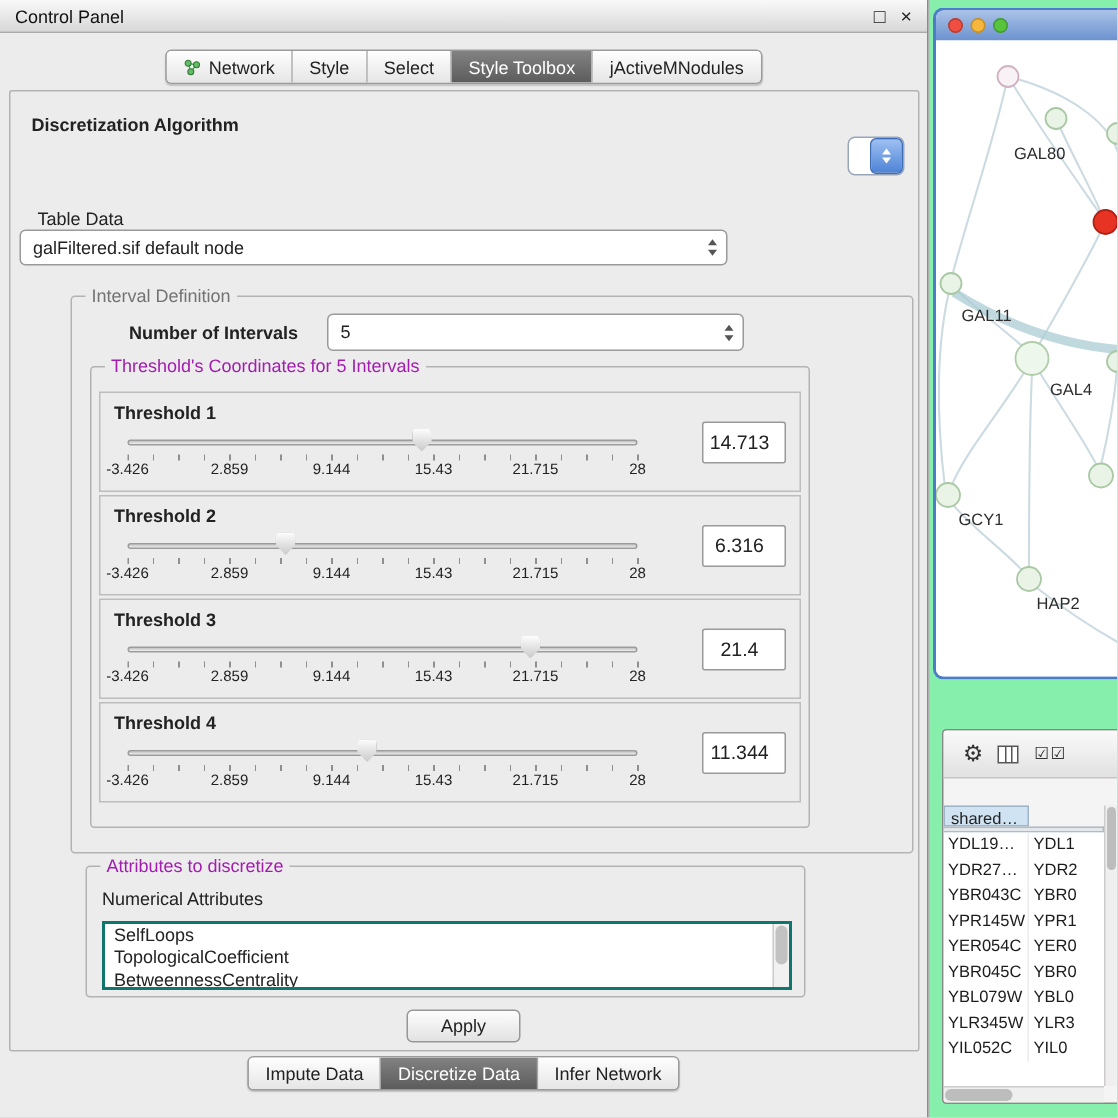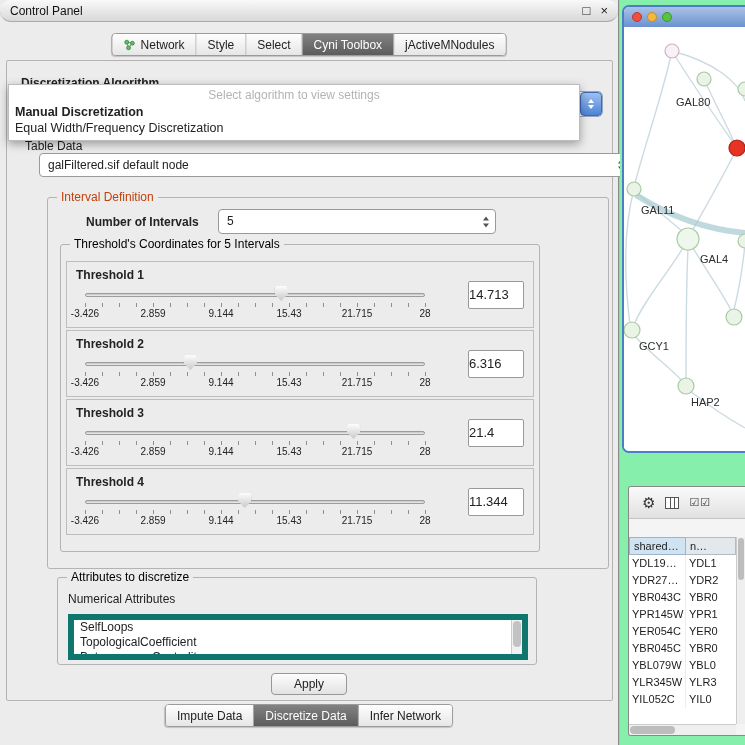--- a/index.html
+++ b/index.html
@@ -1,21 +1,21 @@
 <!DOCTYPE html>
 <html><head>
 <meta charset="utf-8">
 <style>
   *{box-sizing:border-box;margin:0;padding:0;}
   html,body{width:745px;height:745px;}
   body{font-family:"Liberation Sans",sans-serif;background:#bfbfbf;position:relative;overflow:hidden;font-size:12px;color:#222;}
 
   
   .cp{position:absolute;left:0;top:0;width:619px;height:745px;background:#ececec;border-right:1px solid #8a8a8a;}
-  .titlebar{height:22px;background:linear-gradient(#f9f9f9,#d8d8d8);border-bottom:1px solid #aaa;display:flex;align-items:center;padding:0 10px;border-radius:11px;}
+  .titlebar{height:22px;background:linear-gradient(#f9f9f9,#d8d8d8);border-bottom:1px solid #aaa;display:flex;align-items:center;padding:0 10px;}
   .titlebar .t{font-size:12px;color:#111;}
   .win-ctrls{margin-left:auto;display:flex;gap:10px;font-size:13px;color:#222;}
   .win-ctrls span{cursor:default;}
 
   .tabbar{position:absolute;top:33px;left:50%;transform:translateX(-50%);display:flex;border:1px solid #9b9b9b;border-radius:4px;overflow:hidden;background:#fff;box-shadow:0 1px 1px rgba(0,0,0,.18);white-space:nowrap;}
   .tabbar.bottom{top:704px;}
   .seg{display:flex;align-items:center;gap:5px;padding:0 11px;height:21px;font-size:12px;background:linear-gradient(#fefefe,#e6e6e6);border-right:1px solid #a5a5a5;cursor:default;}
   .seg:last-child{border-right:0;}
   .seg.sel{background:linear-gradient(#828282,#5c5c5c);color:#fff;}
   .net-ico{width:12px;height:12px;}
@@ -33,46 +33,46 @@
   
   .overlay{position:absolute;left:8px;top:84px;width:572px;background:#fff;border:1px solid #bdbdbd;box-shadow:0 3px 9px rgba(0,0,0,.35);z-index:9;padding-bottom:4px;}
   .dd-header{text-align:center;color:#b3b3b3;padding:3px 0 2px;font-size:12px;}
   .dd-item{padding:1px 6px;font-size:12.5px;cursor:default;}
   .dd-item.bold{font-weight:bold;}
 
   
   .combo{position:absolute;background:#fff;border:1px solid #9a9a9a;border-radius:4px;font-size:12px;line-height:22px;padding-left:8px;cursor:default;}
   .stepper{position:absolute;right:6px;top:50%;transform:translateY(-50%);display:flex;flex-direction:column;gap:3px;}
   .td-label{position:absolute;left:18px;top:78px;}
-  .table-combo{left:32px;top:92px;width:592px;height:24px;}
+  .table-combo{left:6px;top:92px;width:472px;height:24px;}
 
   
   .group{position:absolute;border:1px solid #b3b3b3;border-radius:3px;}
   .legend{position:absolute;top:-8px;left:9px;background:#ececec;padding:0 4px;font-size:12px;white-space:nowrap;}
-  .legend.green{color:#c2410c;}
-  .legend.blue{color:#000000;}
+  .legend.green{color:#737373;}
+  .legend.blue{color:#a21caf;}
 
   .interval-group{left:40px;top:136px;width:562px;height:372px;}
   .noi-label{position:absolute;left:38px;top:17px;font-weight:bold;}
   .noi-combo{left:170px;top:11px;width:278px;height:25px;}
   .thresholds{left:12px;top:46px;width:480px;height:308px;padding-top:16px;}
 
   .th-panel{position:relative;margin:0 5px 2px 5px;height:67px;border:1px solid #bdbdbd;background:#ececec;}
   .th-label{position:absolute;left:9px;top:6px;font-weight:bold;}
   .slider{position:absolute;left:8px;top:22px;width:384px;height:42px;}
   .track{position:absolute;left:10px;top:9px;width:340px;height:4px;background:linear-gradient(#c2c2c2,#efefef);border:1px solid #9c9c9c;border-radius:2px;}
   .thumb{position:absolute;top:2px;width:13px;height:15px;background:linear-gradient(#fdfdfd,#c9c9c9);clip-path:polygon(12% 0,88% 0,100% 18%,100% 55%,50% 100%,0 55%,0 18%);filter:drop-shadow(0 0 1px #808080);}
   .ticks{position:absolute;left:10px;top:19px;width:341px;height:4px;background:repeating-linear-gradient(to right,#8f8f8f 0 1px,transparent 1px 17px);}
   .scale{position:absolute;left:10px;top:24px;width:340px;height:12px;font-size:10px;color:#222;text-align:right;}
   .scale-label{position:absolute;transform:translateX(-50%);white-space:nowrap;}
-  .th-value{position:absolute;right:9px;top:19px;width:56px;height:28px;background:#fff;border:1px solid #999;border-radius:2px;font-size:13px;text-align:left;line-height:26px;padding-right:6px;}
+  .th-value{position:absolute;right:9px;top:19px;width:56px;height:28px;background:#fff;border:1px solid #999;border-radius:2px;font-size:13px;text-align:center;line-height:26px;padding-right:6px;}
 
   .attrs-group{left:50px;top:516px;width:480px;height:88px;}
   .attrs-title{position:absolute;left:10px;top:14px;font-weight:normal;}
-  .attr-list{position:absolute;left:10px;top:36px;width:460px;height:46px;background:#fff;border:6px solid #0f766e;overflow:hidden;}
+  .attr-list{position:absolute;left:10px;top:36px;width:460px;height:46px;background:#fff;border:2px solid #0f766e;overflow:hidden;}
   .attr-item{font-size:12px;line-height:15px;padding-left:6px;white-space:nowrap;}
   .vscroll{position:absolute;right:0;top:0;bottom:0;width:11px;background:#f1f1f1;border-left:1px solid #ccc;}
   .vthumb{margin:1px;height:26px;background:#c2c2c2;border-radius:4px;}
 
   .apply{position:absolute;left:264px;top:612px;width:76px;height:22px;border:1px solid #979797;border-radius:4px;background:linear-gradient(#fdfdfd,#e2e2e2);font-family:inherit;font-size:12px;color:#222;cursor:default;}
 
   
   .right-col{position:absolute;left:620px;top:0;width:146px;height:745px;background:#86efac;}
   .net-window{position:absolute;left:2px;top:5px;width:123px;height:448px;border:2px solid #4d7cc9;border-right:0;border-radius:7px 0 0 7px;overflow:hidden;background:#fff;}
   .net-titlebar{height:20px;background:linear-gradient(#aac2e6,#6b92d0);display:flex;align-items:center;padding-left:8px;gap:5px;}
@@ -83,21 +83,21 @@
   .net-canvas{position:relative;height:424px;background:#fff;overflow:hidden;}
 
   .table-panel-bar{position:absolute;left:0;top:453px;width:125px;height:30px;background:#e2e2e2;border-bottom:1px solid #bdbdbd;line-height:30px;padding-left:13px;font-size:12.5px;color:#111;}
   .table-window{position:absolute;left:8px;top:486px;width:117px;height:250px;border:1px solid #888;border-right:0;border-radius:3px 0 0 3px;background:#f4f4f4;overflow:hidden;}
   .t-toolbar{position:absolute;left:0;top:0;right:0;height:32px;background:linear-gradient(#fafafa,#e1e1e1);border-bottom:1px solid #c6c6c6;display:flex;align-items:center;gap:10px;padding-left:13px;}
   .gear{font-size:15px;color:#333;line-height:1;}
   .col-ico{width:14px;height:12px;border:1px solid #555;background:#fff;position:relative;display:inline-block;}
   .col-ico::before{content:'';position:absolute;left:4px;top:0;bottom:0;width:1px;background:#555;}
   .col-ico::after{content:'';position:absolute;left:8px;top:0;bottom:0;width:1px;background:#555;}
   .checks{font-size:11px;color:#333;letter-spacing:1px;}
-  .t-header{position:absolute;left:0;top:50px;right:9px;height:18px;display:flex;font-size:11px;}
+  .t-header{position:absolute;left:0;top:50px;right:9px;height:18px;display:flex;font-size:11px;flex-direction:column;}
   .hc1{width:57px;background:#cfe3f3;border:1px solid #9fb4c6;padding:2px 0 0 4px;overflow:hidden;white-space:nowrap;}
   .hc2{flex:1;background:#e2e8ec;border:1px solid #b3bac0;border-left:0;padding:2px 0 0 4px;overflow:hidden;white-space:nowrap;}
   .t-body{position:absolute;left:0;top:68px;right:9px;bottom:11px;background:#fff;overflow:hidden;}
   .trow{display:flex;height:17px;line-height:17px;font-size:11px;color:#1c1c1c;justify-content:center;}
   .tc1{width:57px;padding-left:3px;border-right:1px solid #ececec;overflow:hidden;white-space:nowrap;}
   .tc2{flex:1;padding-left:3px;overflow:hidden;white-space:nowrap;}
   .t-vscroll{position:absolute;top:50px;right:0;width:9px;bottom:11px;background:#efefef;border-left:1px solid #ccc;}
   .t-vscroll .vthumb{margin:1px;height:42px;background:#bdbdbd;border-radius:4px;}
   .t-hscroll{position:absolute;left:0;bottom:0;height:11px;right:9px;background:#efefef;border-top:1px solid #ccc;}
   .hthumb{margin:1px;width:45px;height:8px;background:#bdbdbd;border-radius:4px;}
@@ -124,21 +124,21 @@
         </svg>
         <span>Network</span>
       </div>
       <div class="seg">
         <span>Style</span>
       </div>
       <div class="seg">
         <span>Select</span>
       </div>
       <div class="seg sel">
-        <span>Cyni Toolbox</span>
+        <span>Style Toolbox</span>
       </div>
       <div class="seg">
         <span>jActiveMNodules</span>
       </div>
     </div>
 
   <div class="content">
     <div class="algo-label">Discretization Algorithm</div>
     <div class="algo-combo-end">
       <span class="blue-cap">
@@ -265,27 +265,20 @@
         <span>Impute Data</span>
       </div>
       <div class="seg sel">
         <span>Discretize Data</span>
       </div>
       <div class="seg">
         <span>Infer Network</span>
       </div>
     </div>
 
-  <div class="overlay">
-    <div class="dd-header">Select algorithm to view settings</div>
-    <div>
-        <div class="dd-item bold">Manual Discretization</div>
-        <div class="dd-item">Equal Width/Frequency Discretization</div>
-      </div>
-  </div>
 </div>
 
 <div class="right-col">
   <div class="net-window">
     <div class="net-titlebar">
       <span class="light red"></span>
       <span class="light yellow"></span>
       <span class="light green"></span>
     </div>
     <div class="net-canvas">

